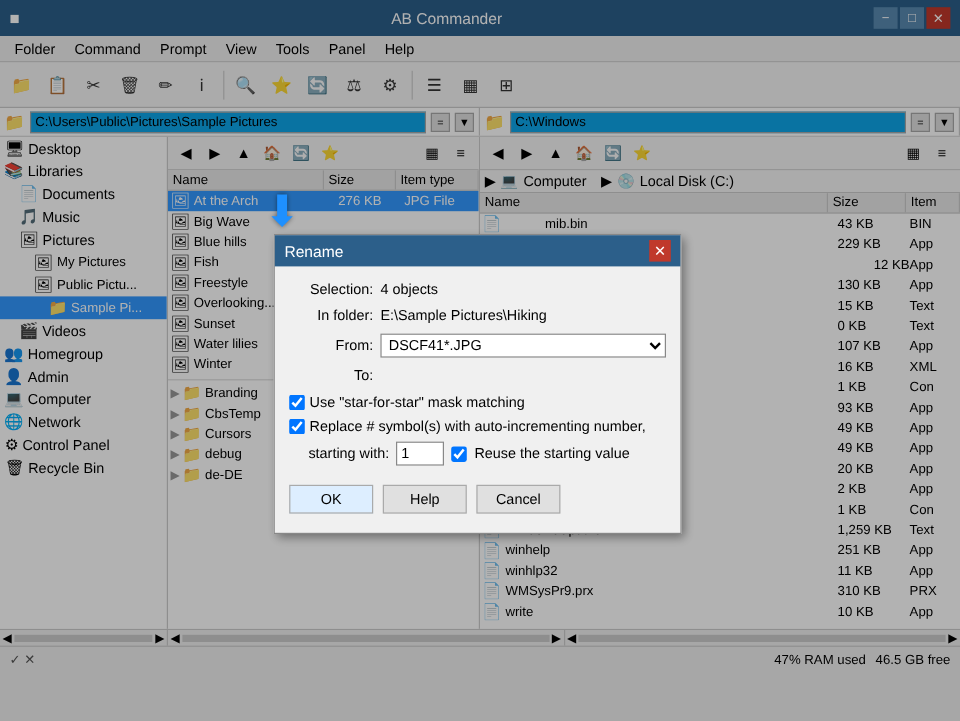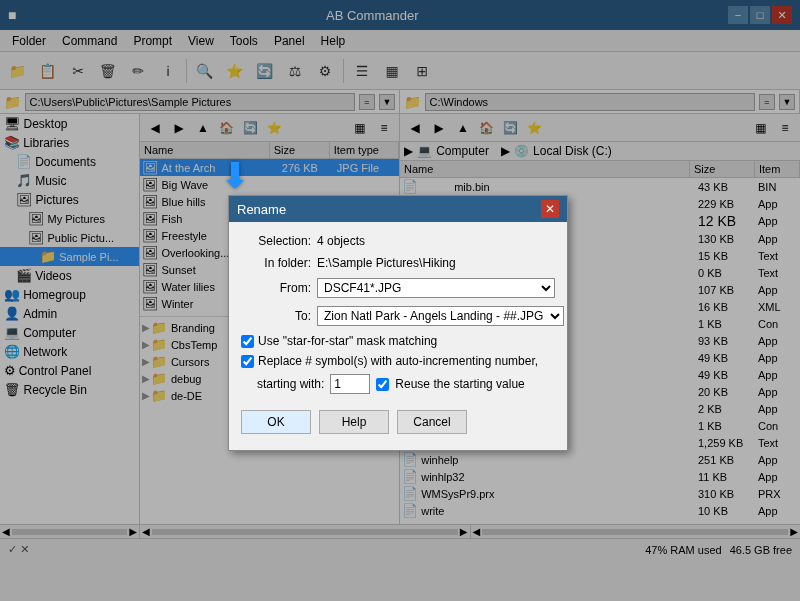--- a/index.html
+++ b/index.html
@@ -18,21 +18,21 @@
     .menu-item { padding: 2px 8px; font-size: 12px; cursor: pointer; color: #000; }
 
     
     .toolbar { background: #f5f5f5; border-bottom: 1px solid #ccc; height: 38px; display: flex; align-items: center; padding: 2px 4px; gap: 2px; }
     .tb-btn { width: 28px; height: 28px; background: transparent; border: 1px solid transparent; cursor: pointer; display: flex; align-items: center; justify-content: center; font-size: 14px; color: #333; }
     .tb-sep { width: 1px; height: 24px; background: #ccc; margin: 0 2px; }
 
     
     .address-row { display: flex; height: 24px; border-bottom: 1px solid #ccc; }
     .address-pane { flex: 1; display: flex; align-items: center; padding: 0 4px; background: white; border-right: 1px solid #ccc; gap: 4px; }
-    .address-input { flex: 1; border: 1px solid #aaa; height: 18px; font-size: 11px; padding: 0 3px; background: #e5e5e5; }
+    .address-input { flex: 1; border: 1px solid #aaa; height: 18px; font-size: 11px; padding: 0 3px; background: #0ea5e9; }
     .addr-btn { width: 16px; height: 16px; background: #e0e0e0; border: 1px solid #aaa; font-size: 9px; cursor: pointer; display: flex; align-items: center; justify-content: center; }
 
     
     .left-panel { width: 140px; background: white; border-right: 1px solid #ccc; overflow-y: auto; flex-shrink: 0; }
     .tree-item { display: flex; align-items: center; padding: 2px 4px; cursor: pointer; white-space: nowrap; font-size: 12px; }
     .tree-item.selected { background: #3399ff; color: white; }
     .tree-icon { margin-right: 3px; font-size: 13px; }
     .tree-indent { width: 12px; flex-shrink: 0; }
 
     
@@ -331,21 +331,21 @@
       </div>
       <div class="file-row">
         <span class="file-icon">📄</span>
         <span style="flex:2; font-size:11px;">notepad</span>
         <span style="width:60px; font-size:11px;">229 KB</span>
         <span style="width:40px; font-size:11px;">App</span>
       </div>
       <div class="file-row">
         <span class="file-icon">📄</span>
         <span style="flex:2; font-size:11px;">FRO</span>
-        <span style="width:60px; font-size:14px;">12 KB</span>
+        <span style="width:60px; font-size:11px;text-align:right;">12 KB</span>
         <span style="width:40px; font-size:11px;">App</span>
       </div>
       <div class="file-row">
         <span class="file-icon">📄</span>
         <span style="flex:2; font-size:11px;">regedit</span>
         <span style="width:60px; font-size:11px;">130 KB</span>
         <span style="width:40px; font-size:11px;">App</span>
       </div>
       <div class="file-row">
         <span class="file-icon">📄</span>
@@ -490,23 +490,20 @@
         <span class="dialog-value">E:\Sample Pictures\Hiking</span>
       </div>
       <div class="dialog-row">
         <span class="dialog-label">From:</span>
         <select class="dialog-select">
           <option>DSCF41*.JPG</option>
         </select>
       </div>
       <div class="dialog-row">
         <span class="dialog-label">To:</span>
-        <select class="dialog-select">
-          <option>Zion Natl Park - Angels Landing - ##.JPG</option>
-        </select>
       </div>
       <div class="dialog-checkbox-row">
         <input type="checkbox" id="chk1" checked="" style="">
         <label for="chk1">Use "star-for-star" mask matching</label>
       </div>
       <div class="dialog-checkbox-row">
         <input type="checkbox" id="chk2" checked="" style="">
         <label for="chk2">Replace # symbol(s) with auto-incrementing number,</label>
       </div>
       <div class="dialog-start-row">

